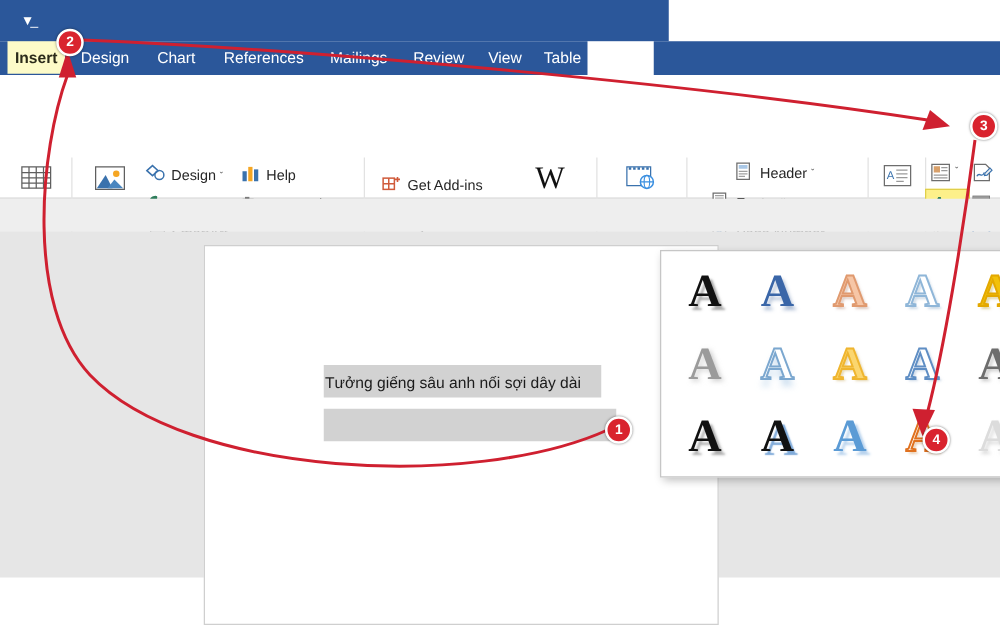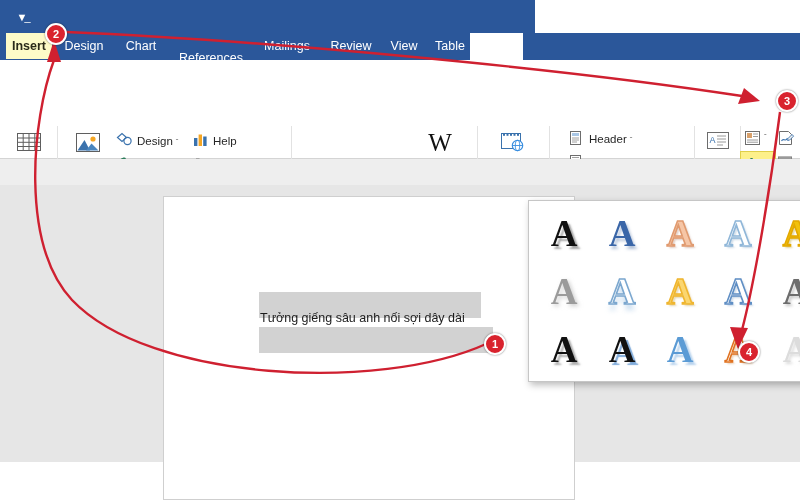--- a/index.html
+++ b/index.html
@@ -100,21 +100,21 @@
 <div class="abs" id="titlebar">
   <div class="abs" id="qat-arrow">▼̲</div>
 </div>
 
 <div class="abs" id="tabstrip"></div>
 <div class="abs" id="tabstrip-gap"></div>
 <div id="tabs-host">
     <div class="tab active" style="left: 6px; width: 46px;"><span>Insert</span></div>
     <div class="tab" style="left: 58px; width: 52px;"><span>Design</span></div>
     <div class="tab" style="left: 116px; width: 50px;"><span>Chart</span></div>
-    <div class="tab" style="left: 172px; width: 78px; margin-top: 12px;"><span>References</span></div>
+    <div class="tab" style="left: 172px; width: 78px;"><span>References</span></div>
     <div class="tab" style="left: 256px; width: 62px;"><span>Mailings</span></div>
     <div class="tab" style="left: 324px; width: 54px;"><span>Review</span></div>
     <div class="tab" style="left: 384px; width: 40px;"><span>View</span></div>
     <div class="tab" style="left: 430px; width: 40px;"><span>Table</span></div>
   </div>
 <div class="abs" id="tab-lightbulb" style="left: 474px;">
   <svg width="14" height="16" viewBox="0 0 14 16" style="vertical-align:-3px">
     <path d="M7 1.6a4 4 0 0 0-2.4 7.2c.5.4.8 1 .8 1.6v.3h3.2v-.3c0-.6.3-1.2.8-1.6A4 4 0 0 0 7 1.6z" fill="none" stroke="#ffffff" stroke-width="1.1"></path>
     <rect x="5.5" y="12" width="3" height="1.1" fill="#ffffff"></rect>
     <rect x="5.9" y="13.8" width="2.2" height="1.1" fill="#ffffff"></rect>
@@ -208,20 +208,30 @@
       <svg width="17" height="16" viewBox="0 0 17 16">
         <rect x="1.5" y="5" width="10" height="7" rx="1" fill="#7a7a7a"></rect>
         <circle cx="6.5" cy="8.5" r="2.2" fill="#ffffff"></circle>
         <rect x="4" y="3.5" width="3.5" height="1.8" fill="#7a7a7a"></rect>
         <path d="M12.5 8 v5 M10 10.5 h5" stroke="#3a72ad" stroke-width="1.6"></path>
       </svg>
     </span><span>Screenshot</span><span class="chev">ˇ</span>
   </div>
   <div class="grp-label" style="left:66px;width:220px">Illustrations</div>
 
+  <div class="btn-small" style="left:305px;top:78px">
+    <span class="ico">
+      <svg width="17" height="16" viewBox="0 0 17 16">
+        <rect x="1.5" y="3.5" width="9" height="9" fill="none" stroke="#d05a3a" stroke-width="1.2"></rect>
+        <line x1="6" y1="3.5" x2="6" y2="12.5" stroke="#d05a3a" stroke-width="1.2"></line>
+        <line x1="1.5" y1="8" x2="10.5" y2="8" stroke="#d05a3a" stroke-width="1.2"></line>
+        <path d="M13 2.5 v4 M11 4.5 h4" stroke="#d05a3a" stroke-width="1.3"></path>
+      </svg>
+    </span><span>Get Add-ins</span>
+  </div>
 
   <div class="btn-small" style="left:305px;top:110px">
     <span class="ico">
       <svg width="17" height="16" viewBox="0 0 17 16">
         <path d="M3 5.5 C3 3.5 5 2.5 7 3.5 C9 4.5 9.5 7 8 9 C6.5 11 4 11 3 9.5 Z" fill="#2e6fb8"></path>
         <circle cx="10.5" cy="9.5" r="3.2" fill="#3a8fe0"></circle>
       </svg>
     </span><span>My Add-ins</span><span class="chev">ˇ</span>
   </div>
 
@@ -243,21 +253,21 @@
         <circle cx="20.5" cy="15.5" r="5.2" fill="#ffffff" stroke="#3a8fe0" stroke-width="1.2"></circle>
         <ellipse cx="20.5" cy="15.5" rx="2.2" ry="5.2" fill="none" stroke="#3a8fe0" stroke-width=".9"></ellipse>
         <line x1="15.3" y1="15.5" x2="25.7" y2="15.5" stroke="#3a8fe0" stroke-width=".9"></line>
       </svg>
     </span>
     <span class="cap">Online</span>
     <span class="cap">Video</span>
   </div>
   <div class="grp-label" style="left:482px;width:62px">Media</div>
 
-  <div class="btn-small" style="left:568px;top:68px">
+  <div class="btn-small" style="left:587px;top:68px">
     <span class="ico">
       <svg width="15" height="16" viewBox="0 0 15 16">
         <rect x="2.5" y="1.5" width="10" height="13" fill="#ffffff" stroke="#6d6d6d"></rect>
         <rect x="4" y="3" width="7" height="3" fill="#a9c7e6"></rect>
         <line x1="4" y1="8" x2="11" y2="8" stroke="#a0a0a0"></line>
         <line x1="4" y1="10" x2="11" y2="10" stroke="#a0a0a0"></line>
         <line x1="4" y1="12" x2="9" y2="12" stroke="#a0a0a0"></line>
       </svg>
     </span><span>Header</span><span class="chev">ˇ</span>
   </div>
@@ -423,21 +433,21 @@
   <div class="abs" id="indent-top"></div>
   <div class="abs" id="indent-bot"></div>
   <div class="abs" id="indent-sq"></div>
   <div class="abs" id="indent-right"></div>
 </div>
 
 <div class="abs" id="workspace"></div>
 <div class="abs" id="page">
   <div class="abs" id="sel-p1" style="left: 95px; top: 95px; width: 222px; height: 26px; background: rgb(210, 210, 210);"></div>
   <div class="abs" id="sel-p2" style="left: 95px; top: 130px; width: 234px; height: 26px; background: rgb(210, 210, 210);"></div>
-  <div class="abs doc-line" id="dl0" style="left: 96px; top: 112px;">Tưởng giếng sâu anh nối sợi dây dài</div>
+  <div class="abs doc-line" id="dl0" style="left: 96px; top: 100px;">Tưởng giếng sâu anh nối sợi dây dài</div>
 </div>
 
 <div class="abs" id="gallery">
     <div class="wa-cell" style="left: 6px; top: 4px;">
       <div class="wa-A" style="color: rgb(17, 17, 17); text-shadow: rgba(120, 120, 120, 0.65) 3px 3px 2px;">A</div>
     </div>
     <div class="wa-cell" style="left: 64px; top: 4px;">
       <div class="wa-A" style="color: rgb(58, 102, 168); text-shadow: rgba(150, 170, 200, 0.75) 2px 3px 3px;">A</div>
     </div>
     <div class="wa-cell" style="left: 122px; top: 4px;">

